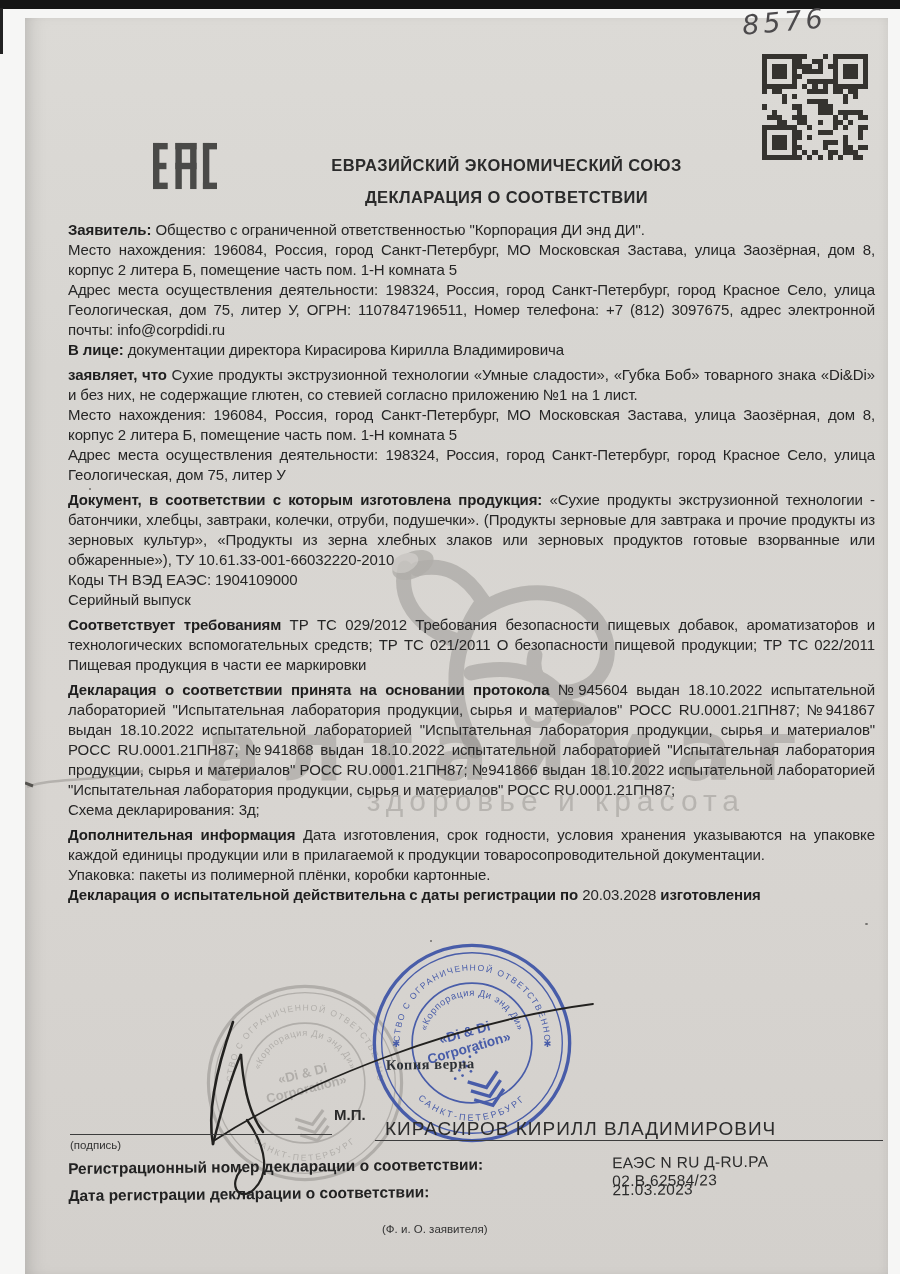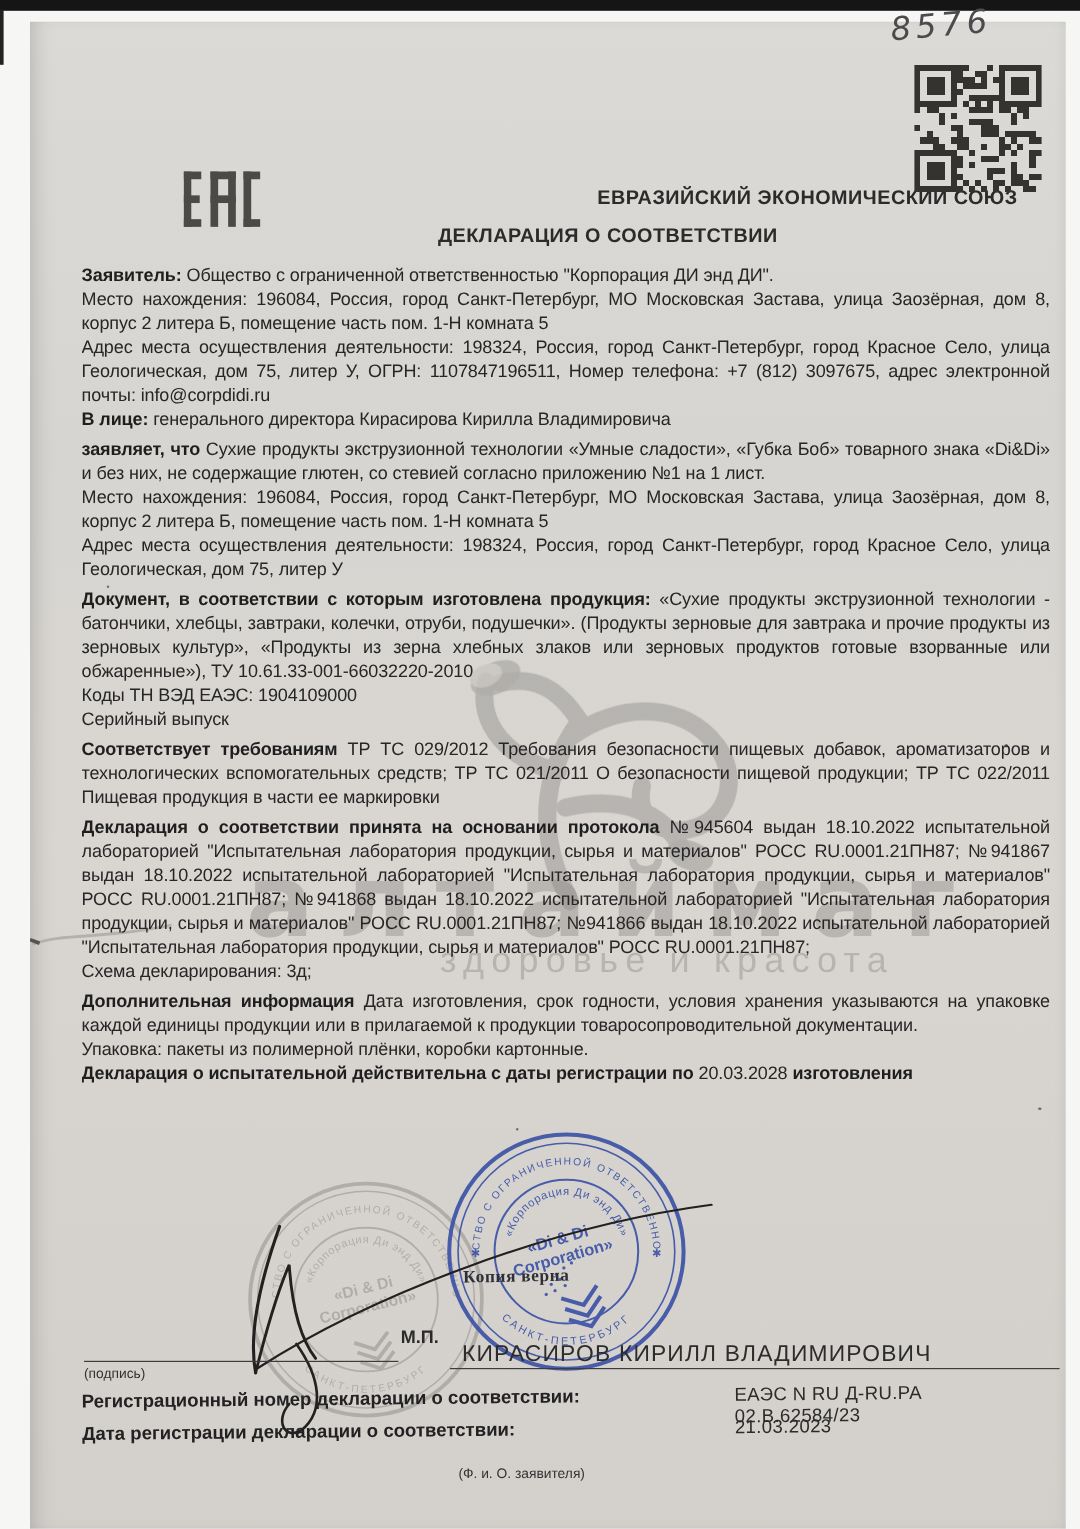--- a/index.html
+++ b/index.html
@@ -10,21 +10,21 @@
   .leftedge{position:absolute;left:0;top:8px;width:3px;height:46px;background:#222;}
   .paper{position:absolute;left:25px;top:18px;width:863px;height:1256px;
          background:linear-gradient(180deg,#dcdad6 0%,#d7d5d1 28%,#d9d6d2 55%,#d3d0cc 100%);
          box-shadow:inset 14px 0 22px -16px rgba(0,0,0,.25), inset -6px 0 14px -10px rgba(0,0,0,.15);}
   .hand{position:absolute;left:742px;top:6px;font-family:"DejaVu Sans",sans-serif;
         font-style:italic;font-size:27px;color:#4c4a4c;transform:rotate(-5deg);letter-spacing:4px;}
   .qr{position:absolute;left:737px;top:36px;width:106px;height:106px;}
   .eac{position:absolute;left:128px;top:112px;width:64px;height:72px;}
   .h1,.h2{position:absolute;left:140px;right:40px;text-align:center;font-weight:bold;
           color:#2b2b2b;font-size:16.5px;letter-spacing:.4px;}
-  .h1{top:138px;text-align:right;} .h2{top:170px;}
+  .h1{top:138px;} .h2{top:170px;}
   .doc{position:absolute;left:43px;right:13px;top:202px;color:#262626;
        font-size:15px;line-height:20px;letter-spacing:-0.1px;text-align:justify;}
   .doc p{margin:0;} .doc p.mt{margin-top:5px;}
   .doc b{color:#1e1e1e;}
   
   .wm-tree{position:absolute;left:300px;top:495px;width:345px;height:255px;opacity:.5;}
   .wm-brand{position:absolute;left:180px;top:684px;width:690px;
             font-weight:bold;font-size:84px;letter-spacing:20px;color:rgba(118,116,112,.33);
             font-family:"DejaVu Sans",sans-serif;z-index:0;}
   .wm-tag{position:absolute;left:300px;top:766px;width:420px;text-align:right;
@@ -92,21 +92,21 @@
     </g>
   </svg>
 
   <div class="h1">ЕВРАЗИЙСКИЙ ЭКОНОМИЧЕСКИЙ СОЮЗ</div>
   <div class="h2">ДЕКЛАРАЦИЯ О СООТВЕТСТВИИ</div>
 
   <div class="doc">
       <p><b>Заявитель: </b><span>Общество с ограниченной ответственностью "Корпорация ДИ энд ДИ".</span></p>
       <p><span>Место нахождения: 196084, Россия, город Санкт-Петербург, МО Московская Застава, улица Заозёрная, дом 8, корпус 2 литера Б, помещение часть пом. 1-Н комната 5</span></p>
       <p><span>Адрес места осуществления деятельности: 198324, Россия, город Санкт-Петербург, город Красное Село, улица Геологическая, дом 75, литер У, ОГРН: 1107847196511, Номер телефона: +7 (812) 3097675, адрес электронной почты: info@corpdidi.ru</span></p>
-      <p><b>В лице: </b><span>генерального директора Кирасирова Кирилла Владимировича</span></p>
+      <p><b>В лице: </b><span>документации директора Кирасирова Кирилла Владимировича</span></p>
       <p class="mt"><b>заявляет, что </b><span>Сухие продукты экструзионной технологии «Умные сладости», «Губка Боб» товарного знака «Di&amp;Di» и без них, не содержащие глютен, со стевией согласно приложению №1 на 1 лист.</span></p>
       <p><span>Место нахождения: 196084, Россия, город Санкт-Петербург, МО Московская Застава, улица Заозёрная, дом 8, корпус 2 литера Б, помещение часть пом. 1-Н комната 5</span></p>
       <p><span>Адрес места осуществления деятельности: 198324, Россия, город Санкт-Петербург, город Красное Село, улица Геологическая, дом 75, литер У</span></p>
       <p class="mt"><b>Документ, в соответствии с которым изготовлена продукция: </b><span>«Сухие продукты экструзионной технологии - батончики, хлебцы, завтраки, колечки, отруби, подушечки». (Продукты зерновые для завтрака и прочие продукты из зерновых культур», «Продукты из зерна хлебных злаков или зерновых продуктов готовые взорванные или обжаренные»), ТУ 10.61.33-001-66032220-2010</span></p>
       <p><span>Коды ТН ВЭД ЕАЭС: 1904109000</span></p>
       <p><span>Серийный выпуск</span></p>
       <p class="mt"><b>Соответствует требованиям </b><span>ТР ТС 029/2012 Требования безопасности пищевых добавок, ароматизаторов и технологических вспомогательных средств; ТР ТС 021/2011 О безопасности пищевой продукции; ТР ТС 022/2011 Пищевая продукция в части ее маркировки</span></p>
       <p class="mt"><b>Декларация о соответствии принята на основании протокола </b><span>№945604 выдан 18.10.2022 испытательной лабораторией "Испытательная лаборатория продукции, сырья и материалов" РОСС RU.0001.21ПН87; №941867 выдан 18.10.2022 испытательной лабораторией "Испытательная лаборатория продукции, сырья и материалов" РОСС RU.0001.21ПН87; №941868 выдан 18.10.2022 испытательной лабораторией "Испытательная лаборатория продукции, сырья и материалов" РОСС RU.0001.21ПН87; №941866 выдан 18.10.2022 испытательной лабораторией "Испытательная лаборатория продукции, сырья и материалов" РОСС RU.0001.21ПН87;</span></p>
       <p><span>Схема декларирования: 3д;</span></p>
       <p class="mt"><b>Дополнительная информация </b><span>Дата изготовления, срок годности, условия хранения указываются на упаковке каждой единицы продукции или в прилагаемой к продукции товаросопроводительной документации.</span></p>

